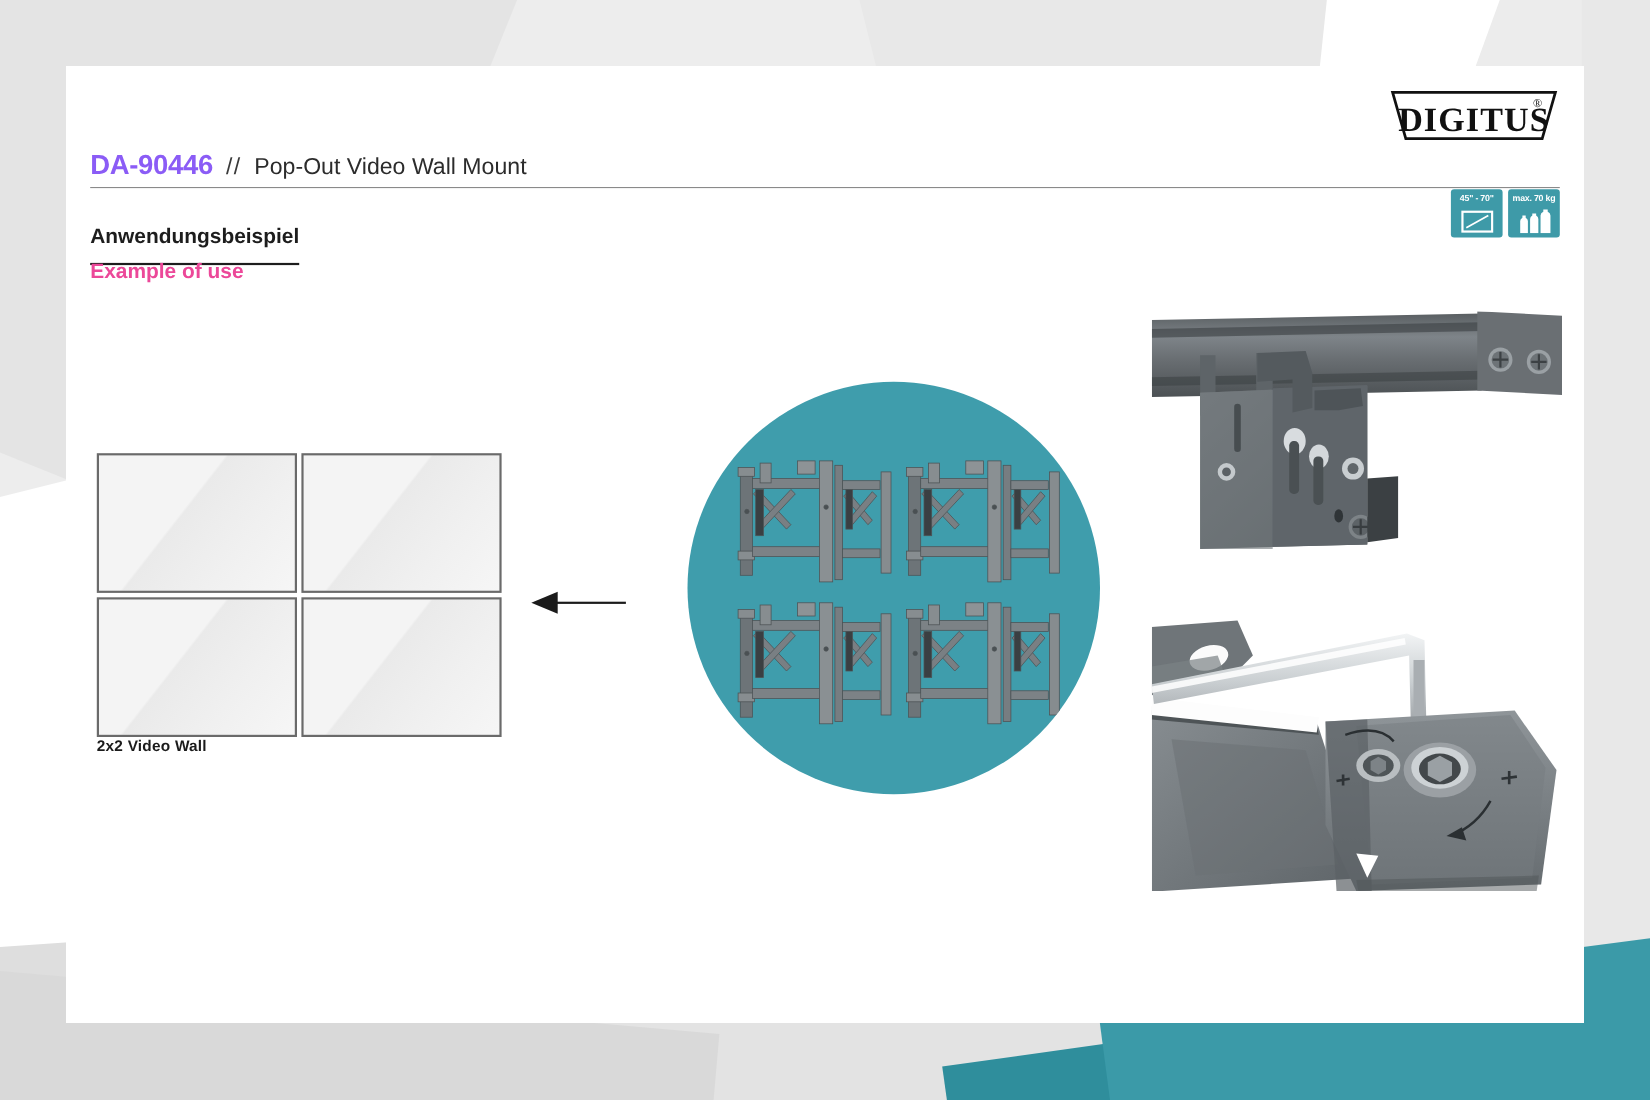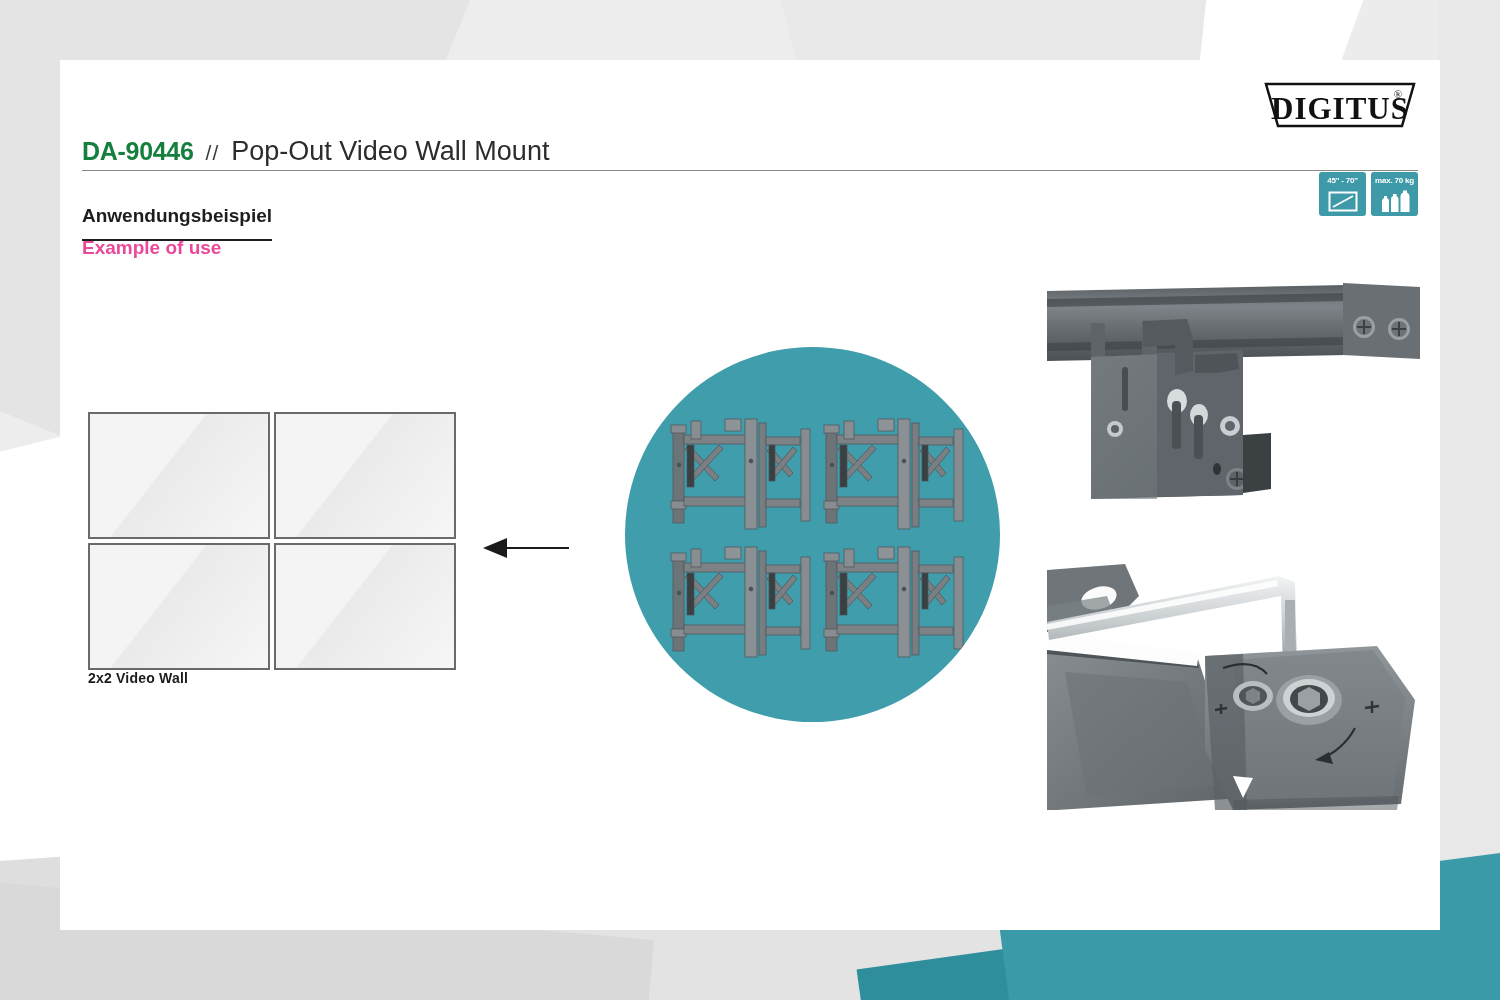--- a/index.html
+++ b/index.html
@@ -142,32 +142,32 @@
     left: 22px; top: 76px;
     width: 1336px;
     display: flex;
     align-items: baseline;
     gap: 12px;
     padding-bottom: 8px;
   }
   .title-code {
     font-size: 25px;
     font-weight: 700;
-    color: #15803d;
+    color: #8b5cf6;
     letter-spacing: -0.3px;
     text-align: right;
   }
   .title-sep {
     font-size: 21px;
     color: #3a3a3a;
     font-weight: 400;
     letter-spacing: 1px;
   }
   .title-name {
-    font-size: 27px;
+    font-size: 21px;
     color: #2c2c2c;
     font-weight: 400;
   }
   .title-rule {
     position: absolute;
     left: 22px; top: 110px;
     width: 1336px;
     height: 1px;
     background: #8a8a8a;
   }

